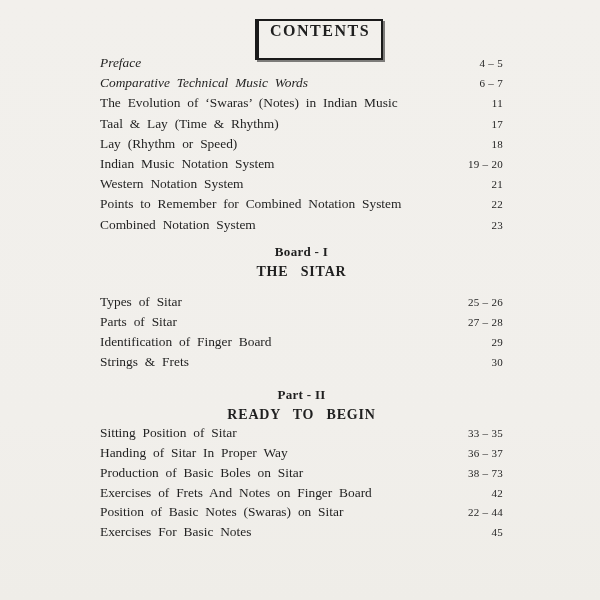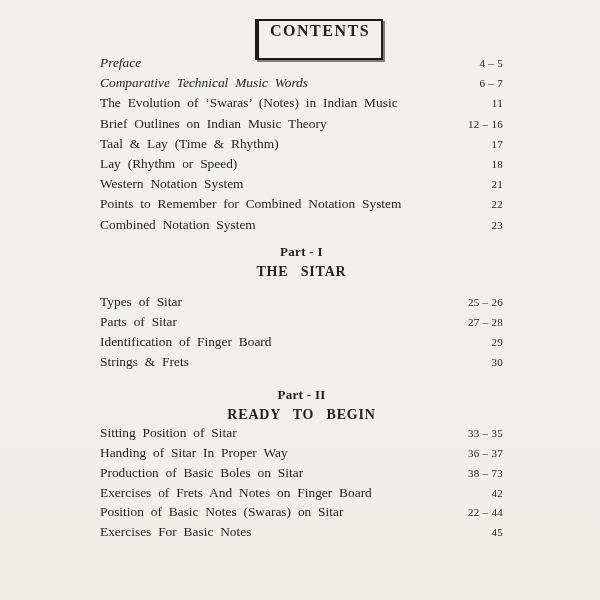--- a/index.html
+++ b/index.html
@@ -96,46 +96,46 @@
         </div>
         <div class="entry-row italic">
           <span class="entry-title">Comparative Technical Music Words</span>
           <span class="entry-pages">6 – 7</span>
         </div>
         <div class="entry-row">
           <span class="entry-title">The Evolution of ‘Swaras’ (Notes) in Indian Music</span>
           <span class="entry-pages">11</span>
         </div>
         <div class="entry-row">
-          <span class="entry-title">Brief Outlines on Indian Music Theory</span>
-          <span class="entry-pages">12 – 16</span>
-        </div>
-        <div class="entry-row">
           <span class="entry-title">Taal &amp; Lay (Time &amp; Rhythm)</span>
           <span class="entry-pages">17</span>
         </div>
         <div class="entry-row">
           <span class="entry-title">Lay (Rhythm or Speed)</span>
           <span class="entry-pages">18</span>
+        </div>
+        <div class="entry-row">
+          <span class="entry-title">Indian Music Notation System</span>
+          <span class="entry-pages">19 – 20</span>
         </div>
         <div class="entry-row">
           <span class="entry-title">Western Notation System</span>
           <span class="entry-pages">21</span>
         </div>
         <div class="entry-row">
           <span class="entry-title">Points to Remember for Combined Notation System</span>
           <span class="entry-pages">22</span>
         </div>
         <div class="entry-row">
           <span class="entry-title">Combined Notation System</span>
           <span class="entry-pages">23</span>
         </div>
       </div>
       <div class="part-block idx-1">
-        <div class="part-label">Part - I</div>
+        <div class="part-label">Board - I</div>
         <div class="section-heading">THE SITAR</div>
       </div>
       <div class="entry-list idx-1">
         <div class="entry-row">
           <span class="entry-title">Types of Sitar</span>
           <span class="entry-pages">25 – 26</span>
         </div>
         <div class="entry-row">
           <span class="entry-title">Parts of Sitar</span>
           <span class="entry-pages">27 – 28</span>

